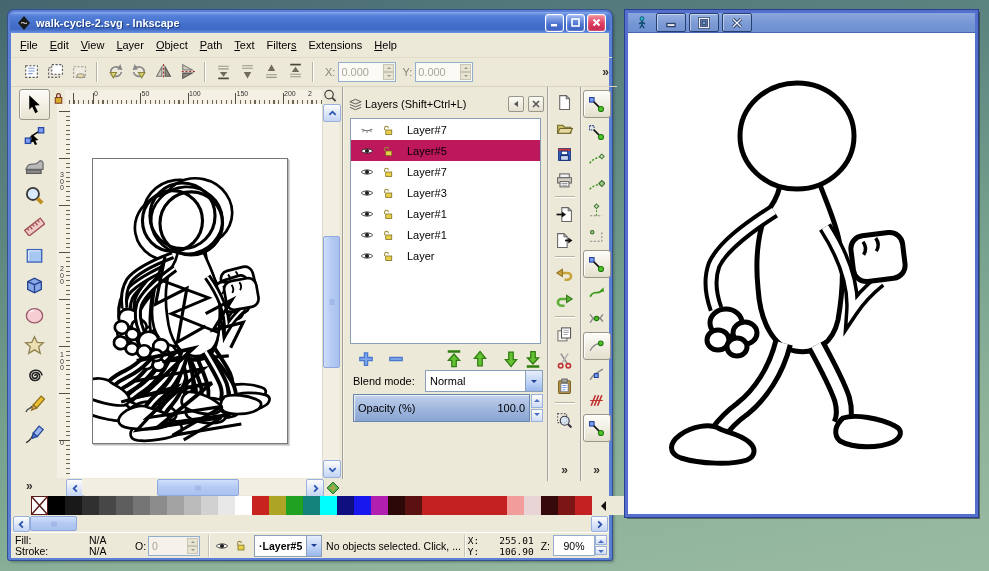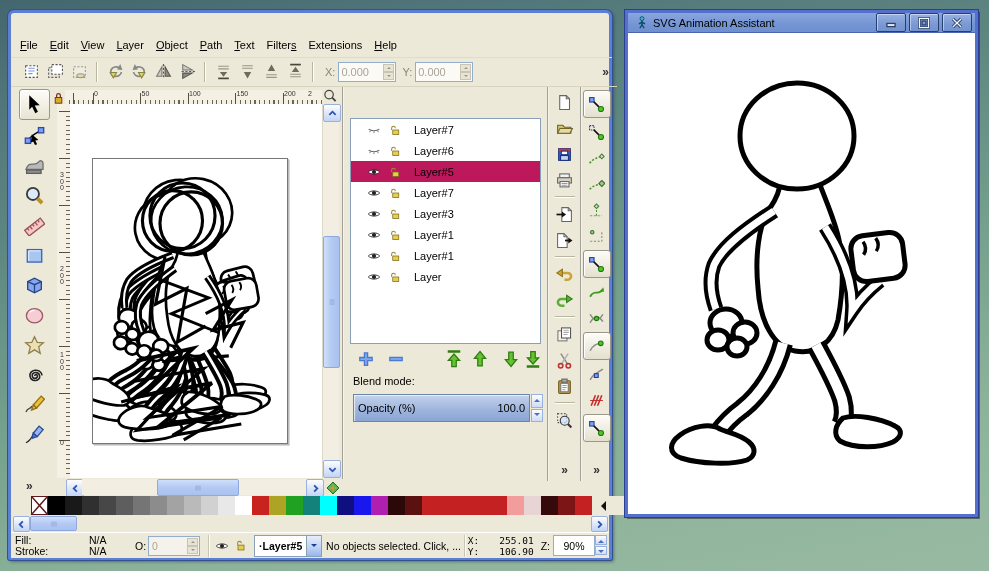--- a/index.html
+++ b/index.html
@@ -85,21 +85,21 @@
 
   
   .lpanel{position:absolute;left:331px;top:74px;width:203px;height:392px;border-left:2px groove #f6f3e8;padding:0}
   .lp-title{position:absolute;left:4px;top:6px;right:3px;height:22px;display:flex;align-items:center}
   .lp-title .ic{width:15px;height:15px;margin-right:2px}
   .lp-title-text{flex:1;font-size:11px;color:#000}
   .lp-btn{width:14px;height:14px;border:1px solid #9a968a;background:linear-gradient(180deg,#fbfaf4,#e4e0d0);border-radius:2px;
     display:flex;align-items:center;justify-content:center;margin-left:4px}
   .lp-btn svg{width:10px;height:10px}
   .lp-list{position:absolute;left:6px;top:31px;width:189px;height:224px;background:#fff;border:1px solid #8aa0b8;overflow:hidden}
-  .layer-row{height:21px;display:flex;align-items:center;padding-left:16px}
+  .layer-row{height:21px;display:flex;align-items:center;padding-left:9px}
   .layer-row.sel{background:#be185d}
   .layer-row .ic{width:14px;height:14px}
   .layer-row .lk{width:12px;height:12px;margin-left:8px}
   .layer-label{margin-left:13px;color:#000}
   .lp-actions{position:absolute;left:4px;top:262px;width:195px;height:20px}
   .lp-actions .ab{position:absolute;top:0;width:20px;height:20px}
   .lp-blend{position:absolute;left:9px;top:284px;right:4px;height:20px;display:flex;align-items:center}
   .combo{height:20px;background:#fff;border:1px solid #8aa0b8;display:flex;align-items:center;position:relative}
   .combo .cval{padding:0 4px;flex:1}
   .combo .cbtn{width:16px;height:100%;background:linear-gradient(180deg,#e6eefb,#bcd1f5 60%,#98b6ec);border-left:1px solid #8aa0b8;
@@ -213,20 +213,44 @@
       <rect x="224" y="201" width="52" height="46" rx="13" fill="#fff" stroke="#000" stroke-width="4.3" transform="rotate(-7 250 224)"></rect>
       <path d="M237,207 q4,7 -1,13 M250,205 q4,7 -1,13" fill="none" stroke="#000" stroke-width="3.0" transform="rotate(-7 250 224)"></path>
       <ellipse cx="98" cy="290" rx="16" ry="14" fill="#fff" stroke="#000" stroke-width="4.3"></ellipse>
       <ellipse cx="117" cy="300" rx="12" ry="11" fill="#fff" stroke="#000" stroke-width="4.3"></ellipse>
       <ellipse cx="90" cy="307" rx="11" ry="10" fill="#fff" stroke="#000" stroke-width="4.3"></ellipse>
       <ellipse cx="109" cy="314" rx="10" ry="9" fill="#fff" stroke="#000" stroke-width="4.3"></ellipse>
     </g>
     </svg>
 
   <div class="win">
+    <div class="titlebar">
+      <span class="ic t-ic"><svg viewBox="0 0 16 16">
+            <polygon points="8,1 14,8 8,15 2,8" fill="#1a1a1a"></polygon>
+            <path d="M5,8 C7,6.5 9,9.5 11,8" stroke="#fff" fill="none"></path>
+          </svg></span>
+      <span class="title-text">walk-cycle-2.svg - Inkscape</span>
+      <span class="tbtns">
+        <span class="tbtn">
+            <svg viewBox="0 0 11 11">
+              <rect x="2" y="7" width="6" height="2.4" fill="#fff"></rect>
+            </svg>
+          </span>
+        <span class="tbtn">
+            <svg viewBox="0 0 11 11">
+              <rect x="2" y="2" width="7" height="7" fill="none" stroke="#fff" stroke-width="1.6"></rect>
+            </svg>
+          </span>
+        <span class="tbtn close">
+            <svg viewBox="0 0 11 11">
+              <path d="M2.5,2.5 L8.5,8.5 M8.5,2.5 L2.5,8.5" stroke="#fff" stroke-width="2"></path>
+            </svg>
+          </span>
+      </span>
+    </div>
     <div class="menubar" id="menubar">
         <div class="menu-item"><u>F</u>ile</div>
         <div class="menu-item"><u>E</u>dit</div>
         <div class="menu-item"><u>V</u>iew</div>
         <div class="menu-item"><u>L</u>ayer</div>
         <div class="menu-item"><u>O</u>bject</div>
         <div class="menu-item"><u>P</u>ath</div>
         <div class="menu-item"><u>T</u>ext</div>
         <div class="menu-item">Filter<u>s</u></div>
         <div class="menu-item">Exte<u>n</u>sions</div>
@@ -480,42 +504,48 @@
           </span>
         </div>
       <div class="sb-btn" style="left:0;bottom:0;width:16px;height:16px">
           <svg viewBox="0 0 10 10">
             <path d="M1.5,3.5 L5,7 L8.5,3.5" fill="none" stroke="#2b55b0" stroke-width="2"></path>
           </svg>
         </div>
     </div>
 
     <div class="lpanel">
+      <div class="lp-title">
+        <span class="ic"><svg viewBox="0 0 16 16">
+              <path d="M2,5 l6,-2.5 6,2.5 -6,2.5z" fill="#e8e4d0" stroke="#555"></path>
+              <path d="M2,8 l6,2.5 6,-2.5 M2,11 l6,2.5 6,-2.5" fill="none" stroke="#555"></path>
+            </svg></span>
+        <span class="lp-title-text">Layers (Shift+Ctrl+L)</span>
+        <span class="lp-btn">
+            <svg viewBox="0 0 10 10">
+              <polygon points="7,2 7,8 3,5" fill="#555"></polygon>
+            </svg>
+          </span>
+        <span class="lp-btn">
+            <svg viewBox="0 0 10 10">
+              <path d="M2,2 L8,8 M8,2 L2,8" stroke="#555" stroke-width="1.6"></path>
+            </svg>
+          </span>
+      </div>
       <div class="lp-list" id="lp-list">
           <div class="layer-row">
             <span class="ic"><svg viewBox="0 0 16 16">
                 <path d="M2,7 C4.5,9.5 11.5,9.5 14,7" fill="none" stroke="#666" stroke-width="1.3"></path>
                 <path d="M4,8.8 L3,10.5 M8,9.6 L8,11.5 M12,8.8 L13,10.5" stroke="#666" fill="none"></path>
               </svg></span>
             <span class="ic lk"><svg viewBox="0 0 16 16">
                 <rect x="5" y="8" width="8" height="6" fill="#e8cf4a" stroke="#7a6a1a"></rect>
                 <path d="M3.5,8 V5.5 a2.5,2.5 0 0 1 5,0" fill="none" stroke="#9a8a3a" stroke-width="1.4"></path>
               </svg></span>
             <span class="layer-label">Layer#7</span>
-          </div>
-          <div class="layer-row">
-            <span class="ic"><svg viewBox="0 0 16 16">
-                <path d="M2,7 C4.5,9.5 11.5,9.5 14,7" fill="none" stroke="#666" stroke-width="1.3"></path>
-                <path d="M4,8.8 L3,10.5 M8,9.6 L8,11.5 M12,8.8 L13,10.5" stroke="#666" fill="none"></path>
-              </svg></span>
-            <span class="ic lk"><svg viewBox="0 0 16 16">
-                <rect x="5" y="8" width="8" height="6" fill="#e8cf4a" stroke="#7a6a1a"></rect>
-                <path d="M3.5,8 V5.5 a2.5,2.5 0 0 1 5,0" fill="none" stroke="#9a8a3a" stroke-width="1.4"></path>
-              </svg></span>
-            <span class="layer-label">Layer#6</span>
           </div>
           <div class="layer-row sel">
             <span class="ic"><svg viewBox="0 0 16 16">
                 <path d="M1.5,8 C4,4.8 12,4.8 14.5,8 C12,11.2 4,11.2 1.5,8 Z" fill="#fff" stroke="#222"></path>
                 <circle cx="8" cy="8" r="2.4" fill="#222"></circle>
               </svg></span>
             <span class="ic lk"><svg viewBox="0 0 16 16">
                 <rect x="5" y="8" width="8" height="6" fill="#e8cf4a" stroke="#7a6a1a"></rect>
                 <path d="M3.5,8 V5.5 a2.5,2.5 0 0 1 5,0" fill="none" stroke="#9a8a3a" stroke-width="1.4"></path>
               </svg></span>
@@ -596,20 +626,24 @@
         <span class="ic ab" style="left:153px"><svg viewBox="0 0 16 16">
               <polygon points="8,14 12.5,8.5 9.8,8.5 9.8,2.5 6.2,2.5 6.2,8.5 3.5,8.5" fill="#66c234" stroke="#2e7d0f"></polygon>
             </svg></span>
         <span class="ic ab" style="left:175px"><svg viewBox="0 0 16 16">
               <polygon points="8,12 12.5,7 9.8,7 9.8,2 6.2,2 6.2,7 3.5,7" fill="#66c234" stroke="#2e7d0f"></polygon>
               <line x1="3" y1="14" x2="13" y2="14" stroke="#2e7d0f" stroke-width="2"></line>
             </svg></span>
       </div>
       <div class="lp-blend">
         <span style="width:72px">Blend mode:</span>
+        <span class="combo" style="flex:1">
+          <span class="cval">Normal</span>
+          <span class="cbtn"></span>
+        </span>
       </div>
       <div class="lp-opacity">
         <span class="op-slider">
           <span class="op-label">Opacity (%)</span>
           <span class="op-val">100.0</span>
         </span>
         <span class="op-spn">
             <i class="up"></i>
             <i class="dn"></i>
           </span>
@@ -940,21 +974,20 @@
         </span>
     </div>
   </div>
 
   <div class="awin">
     <div class="atitle">
       <span class="ic"><svg viewBox="0 0 16 16">
             <circle cx="8" cy="3" r="2.2" fill="#2ac4c4" stroke="#0a4a6a"></circle>
             <path d="M8,5.5 L8,10 M8,7 L4.5,9 M8,7 L11.5,9 M8,10 L5.5,14 M8,10 L10.5,14" stroke="#0a4a6a" stroke-width="1.6" fill="none"></path>
           </svg></span>
-      <span class="atitle-text">SVG Animation Assistant</span>
       <span class="abtn">
           <svg viewBox="0 0 10 10">
             <rect x="1.6" y="5.4" width="6.8" height="2.6" fill="#f2f5fb" stroke="#2c3f66" stroke-width="1.1"></rect>
           </svg>
         </span>
       <span class="abtn">
           <svg viewBox="0 0 10 10">
             <rect x="1.2" y="1.2" width="7.6" height="7.6" fill="none" stroke="#2c3f66" stroke-width="2.2"></rect>
             <rect x="1.2" y="1.2" width="7.6" height="7.6" fill="none" stroke="#f2f5fb" stroke-width="1"></rect>
             <rect x="3.4" y="3.4" width="3.2" height="3.2" fill="none" stroke="#2c3f66" stroke-width="1"></rect>

